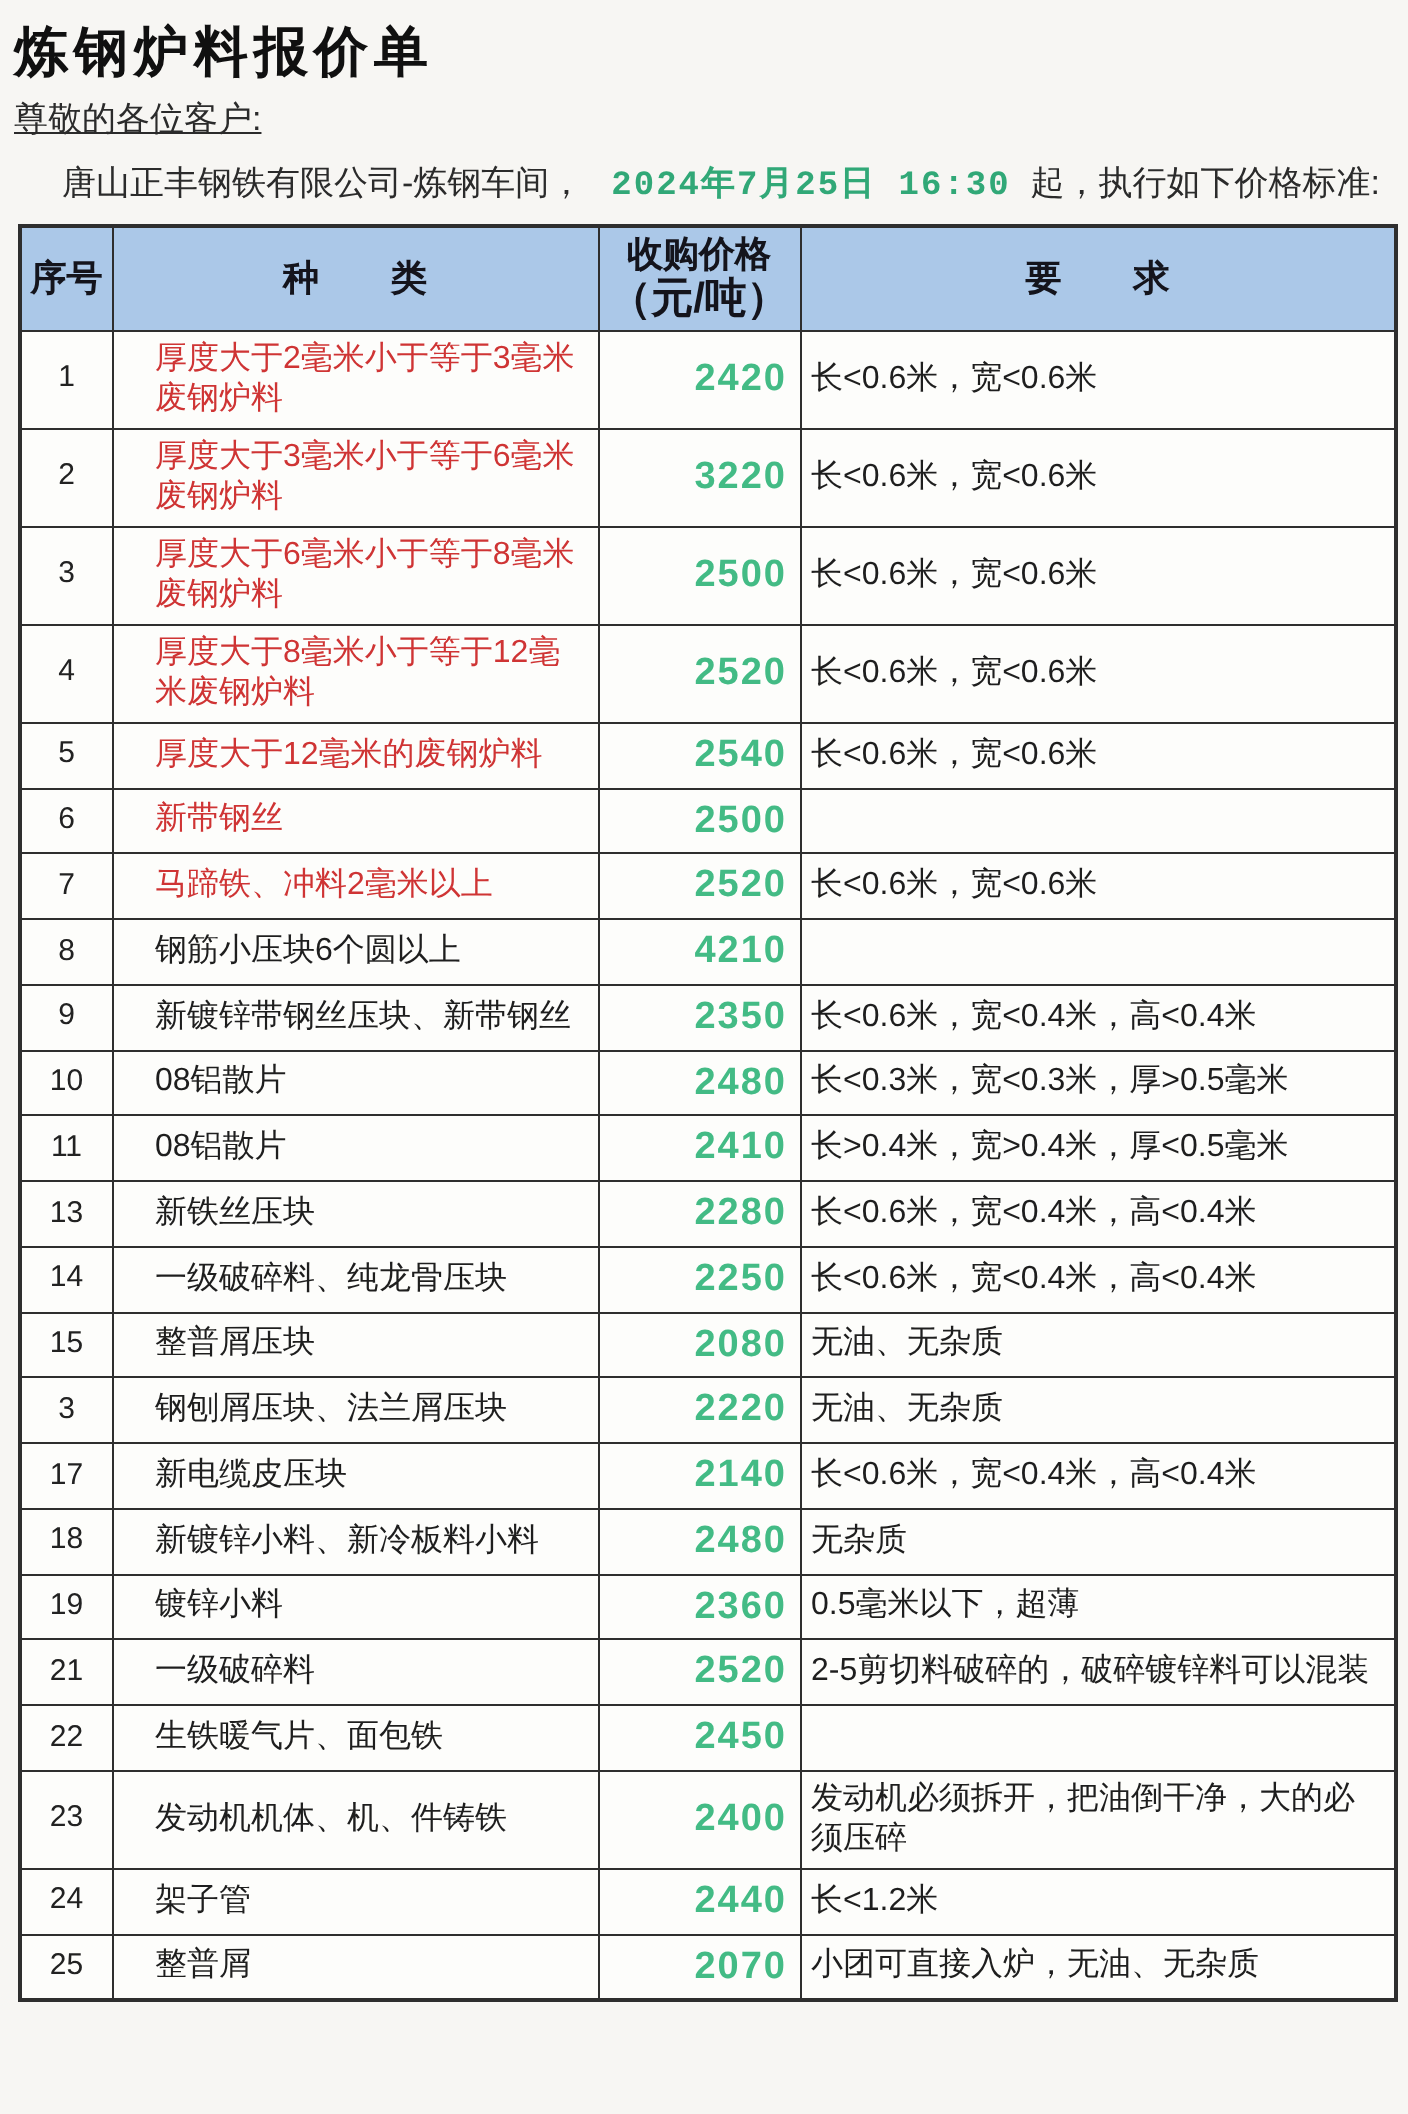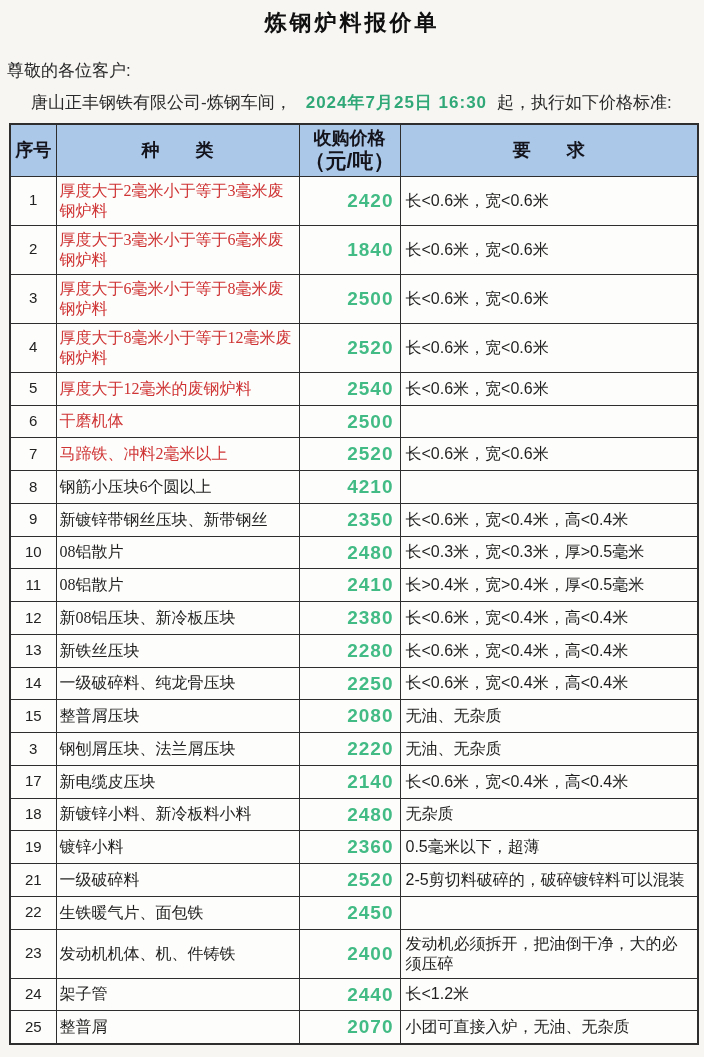--- a/index.html
+++ b/index.html
@@ -16,39 +16,40 @@
   *{box-sizing:border-box;}
   html,body{margin:0;padding:0;}
   body{
     width:704px;height:1057px;overflow:hidden;
     background:var(--page-bg);
     font-family:"Liberation Sans","DejaVu Sans",sans-serif;
     color:var(--ink);
   }
   .sheet{padding:4px 7px 0 7px;}
   .title{
-    text-align:center;
-    font-size:22px;font-weight:bold;color:#101010;
+    font-size:27px;font-weight:bold;color:#101010;
     letter-spacing:3px;
-    margin:4px 0 21px 0;
+    margin:4px 0 4px 0;
   }
   .greeting{
     font-size:17px;color:#2b2b2b;font-weight:500;
     margin:0 0 9px 0;
+    text-decoration:underline;
   }
   .intro{
     font-size:17px;color:#2b2b2b;font-weight:500;
     margin:0 0 9px 24px;
     white-space:nowrap;
   }
   .intro .dt{
     color:var(--datetime-green);
     font-weight:bold;
     margin:0 10px 0 14px;
     letter-spacing:1px;
+    font-family:Liberation Mono, monospace;
   }
   table.price-table{
     border-collapse:collapse;
     width:688px;
     margin-left:2px;
     background:var(--cell-bg);
     table-layout:fixed;
   }
   table.price-table, table.price-table th, table.price-table td{
     border:1px solid var(--line);
@@ -72,22 +73,21 @@
     padding:4px 6px;
     vertical-align:middle;
     line-height:1.25;
   }
   td.no{
     text-align:center;
     font-size:15px;color:#222;
   }
   td.item{
     font-size:16px;color:var(--ink);
-    padding-left:3px;
-    font-family:Liberation Serif, serif;
+    padding-left:21px;
   }
   td.item.red{color:var(--item-red);}
   td.price{
     text-align:right;
     color:var(--price-green);
     font-size:19px;font-weight:600;
     letter-spacing:1px;
   }
   td.req{
     font-size:16px;color:var(--ink);
@@ -125,21 +125,21 @@
     <tbody>
         <tr>
       <td class="no">1</td>
       <td class="item red">厚度大于2毫米小于等于3毫米废钢炉料</td>
       <td class="price">2420</td>
       <td class="req">长&lt;0.6米，宽&lt;0.6米</td>
     </tr>
         <tr>
       <td class="no">2</td>
       <td class="item red">厚度大于3毫米小于等于6毫米废钢炉料</td>
-      <td class="price">1840</td>
+      <td class="price">3220</td>
       <td class="req">长&lt;0.6米，宽&lt;0.6米</td>
     </tr>
         <tr>
       <td class="no">3</td>
       <td class="item red">厚度大于6毫米小于等于8毫米废钢炉料</td>
       <td class="price">2500</td>
       <td class="req">长&lt;0.6米，宽&lt;0.6米</td>
     </tr>
         <tr>
       <td class="no">4</td>
@@ -148,21 +148,21 @@
       <td class="req">长&lt;0.6米，宽&lt;0.6米</td>
     </tr>
         <tr>
       <td class="no">5</td>
       <td class="item red">厚度大于12毫米的废钢炉料</td>
       <td class="price">2540</td>
       <td class="req">长&lt;0.6米，宽&lt;0.6米</td>
     </tr>
         <tr>
       <td class="no">6</td>
-      <td class="item red">干磨机体</td>
+      <td class="item red">新带钢丝</td>
       <td class="price">2500</td>
       <td class="req"></td>
     </tr>
         <tr>
       <td class="no">7</td>
       <td class="item red">马蹄铁、冲料2毫米以上</td>
       <td class="price">2520</td>
       <td class="req">长&lt;0.6米，宽&lt;0.6米</td>
     </tr>
         <tr>
@@ -183,26 +183,20 @@
       <td class="price">2480</td>
       <td class="req">长&lt;0.3米，宽&lt;0.3米，厚&gt;0.5毫米</td>
     </tr>
         <tr>
       <td class="no">11</td>
       <td class="item">08铝散片</td>
       <td class="price">2410</td>
       <td class="req">长&gt;0.4米，宽&gt;0.4米，厚&lt;0.5毫米</td>
     </tr>
         <tr>
-      <td class="no">12</td>
-      <td class="item">新08铝压块、新冷板压块</td>
-      <td class="price">2380</td>
-      <td class="req">长&lt;0.6米，宽&lt;0.4米，高&lt;0.4米</td>
-    </tr>
-        <tr>
       <td class="no">13</td>
       <td class="item">新铁丝压块</td>
       <td class="price">2280</td>
       <td class="req">长&lt;0.6米，宽&lt;0.4米，高&lt;0.4米</td>
     </tr>
         <tr>
       <td class="no">14</td>
       <td class="item">一级破碎料、纯龙骨压块</td>
       <td class="price">2250</td>
       <td class="req">长&lt;0.6米，宽&lt;0.4米，高&lt;0.4米</td>

